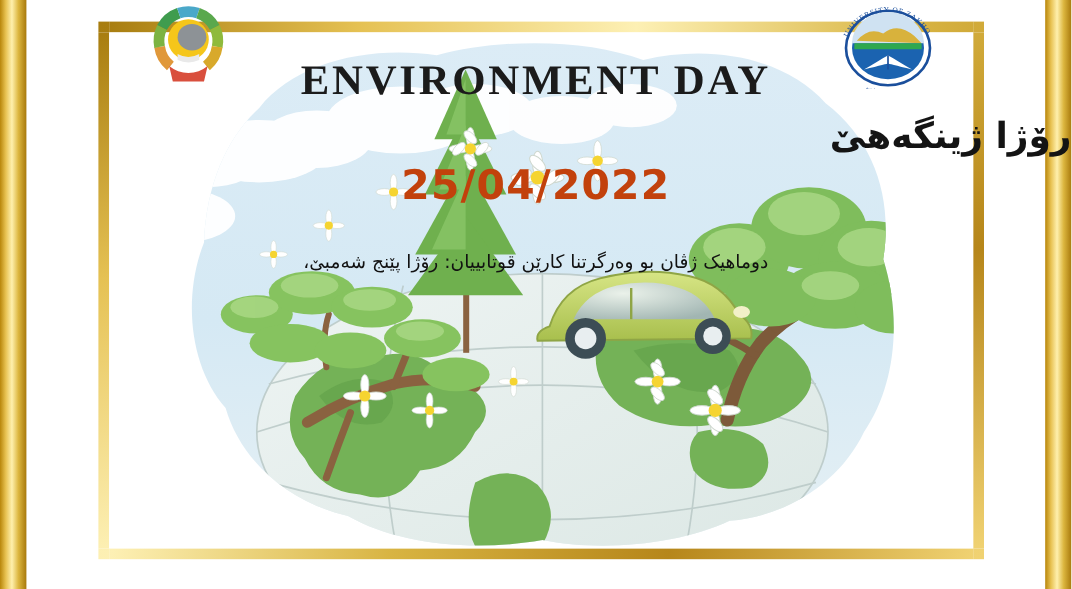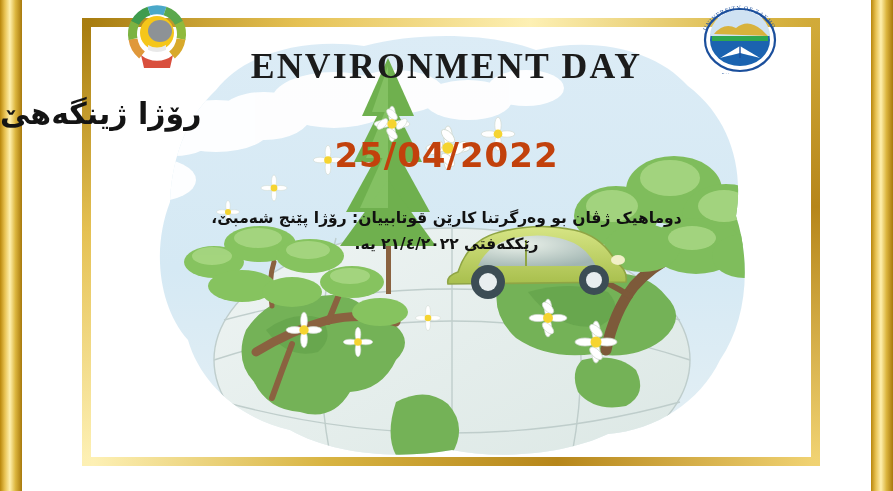--- a/index.html
+++ b/index.html
@@ -33,33 +33,33 @@
   .logo-right{left:688px;top:2px;width:104px;height:72px;}
 
   
   .title-en{
     position:absolute;left:0;right:0;top:47px;text-align:center;
     font-family:"Liberation Serif", serif;font-weight:bold;
     font-size:35px;letter-spacing:2.2px;color:#1b1b1b;
     transform:scaleX(1.02);
   }
   .title-ku{
-    position:absolute;left:0;right:0;top:96px;text-align:left;
+    position:absolute;left:0;right:0;top:96px;text-align:right;
     direction:rtl;font-family:"DejaVu Sans", sans-serif;font-weight:bold;
     font-size:30px;color:#141414;
   }
   .date-main{
     position:absolute;left:0;right:0;top:135px;text-align:center;
     font-family:"DejaVu Sans", sans-serif;font-weight:bold;
     font-size:34px;letter-spacing:1px;color:#c2410c;
   }
   .body-ku{
     position:absolute;left:100px;right:100px;top:205px;
     direction:rtl;text-align:center;
-    font-family:"DejaVu Sans", sans-serif;font-weight:bold;
+    font-family:"DejaVu Sans", sans-serif;font-weight:normal;
     font-size:15.5px;line-height:26px;color:#111111;
   }
   .body-ku .ln{display:block;}
   .body-ku .ln2{text-align:center;}
 </style>
 </head>
 <body>
 
 <div class="poster">
 
@@ -371,16 +371,15 @@
       </text>
     </svg>
   </div>
 
   <div class="title-en">ENVIRONMENT DAY</div>
   <div class="title-ku">رۆژا ژینگەهێ</div>
   <div class="date-main">25/04/2022</div>
 
   <div class="body-ku">
     <span class="ln">دوماهیک ژڤان بو وەرگرتنا کارێن قوتابییان: رۆژا پێنج شەمبێ،</span>
-    <span class="ln ln2">رێککەفتی ٢١/٤/٢٠٢٢ یە.</span>
   </div>
 
 </div>
 
 </body></html>

